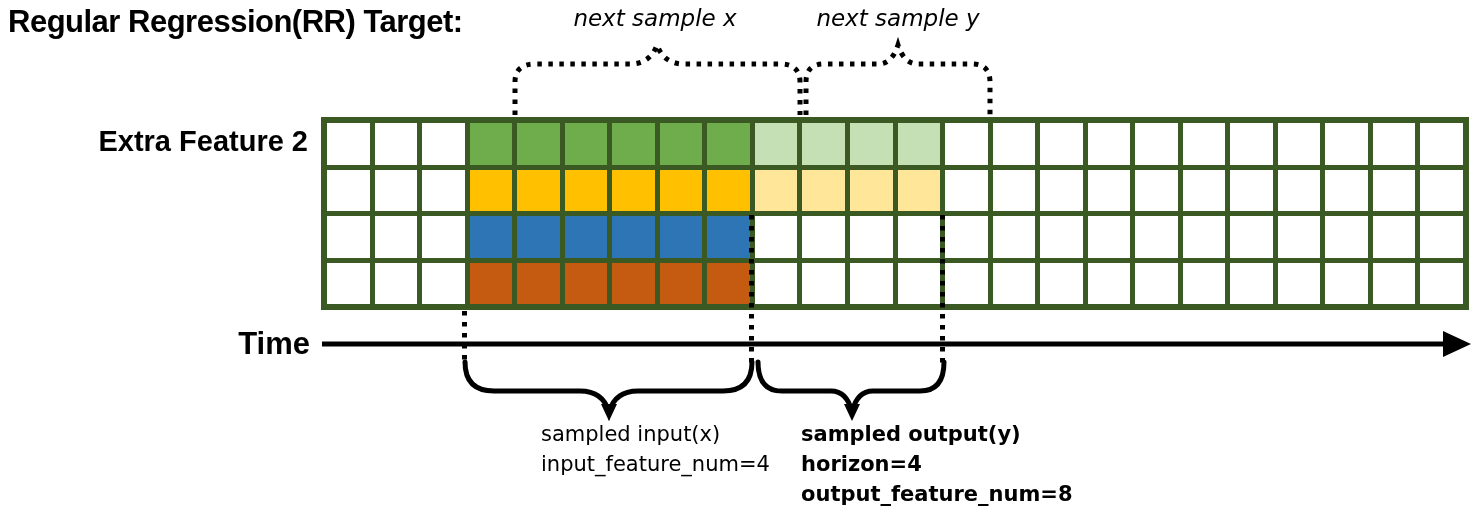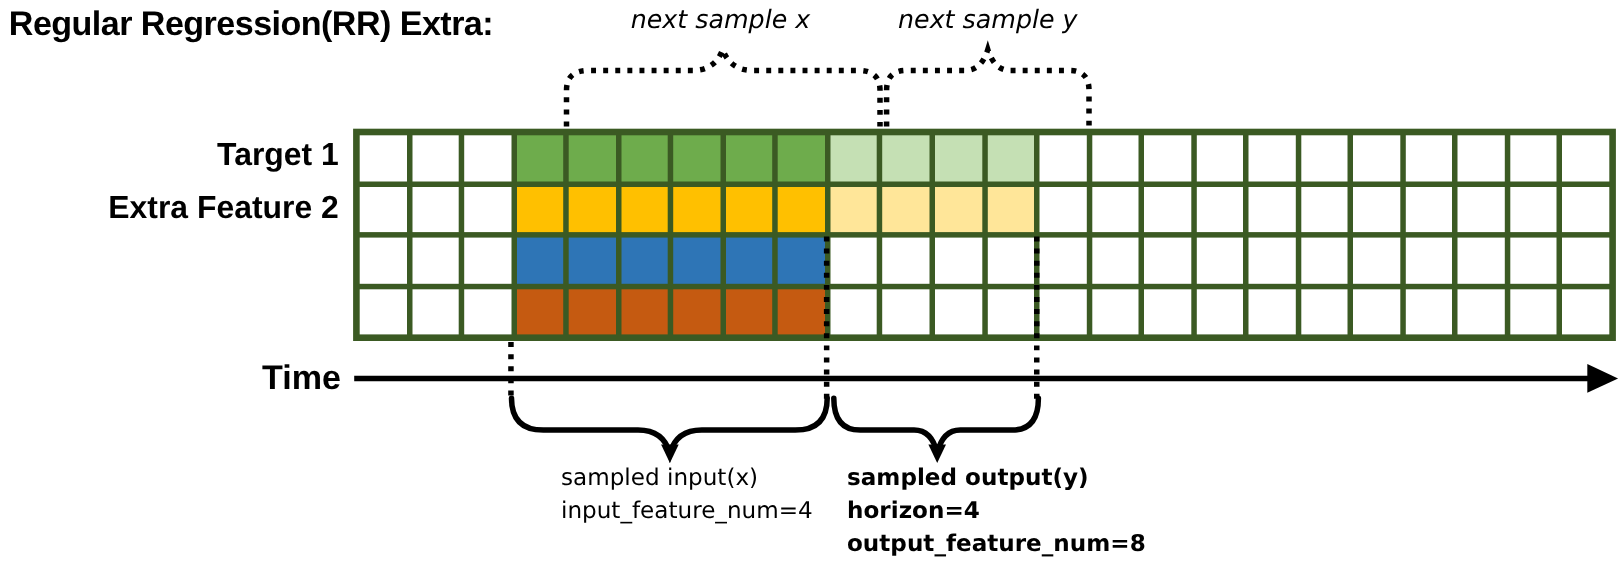--- a/index.html
+++ b/index.html
@@ -29,37 +29,36 @@
     gap:5px;padding:6px;
   }
   .cell{min-width:0;min-height:0;}
   .overlay{position:absolute;left:0;top:0;width:1476px;height:516px;pointer-events:none;}
   .time-label{
     position:absolute;left:170px;top:328px;width:140px;text-align:right;
     font-size:31px;font-weight:bold;line-height:32px;
   }
   .caption{
     position:absolute;top:419px;font-family:"DejaVu Sans",sans-serif;
-    font-size:21px;line-height:30px;white-space:nowrap;
+    font-size:21px;line-height:30px;white-space:nowrap;margin-left:31px;
   }
   .caption-input{left:510px;}
   .caption-output{left:770px;font-weight:bold;}
 </style>
 </head>
 <body>
 
 <div class="canvas">
 
-  <div class="title">Regular Regression(RR) Extra:</div>
+  <div class="title">Regular Regression(RR) Target:</div>
 
   <div class="next-label next-y">next sample y</div>
   <div class="next-label next-x">next sample x</div>
 
   <div class="row-labels">
-      <div class="row-label">Target 1</div>
       <div class="row-label">Extra Feature 2</div>
     </div>
 
   <div class="grid" style="background: rgb(59, 90, 35);">
       <div class="cell" style="background: rgb(255, 255, 255);"></div>
       <div class="cell" style="background: rgb(255, 255, 255);"></div>
       <div class="cell" style="background: rgb(255, 255, 255);"></div>
       <div class="cell" style="background: rgb(110, 172, 76);"></div>
       <div class="cell" style="background: rgb(110, 172, 76);"></div>
       <div class="cell" style="background: rgb(110, 172, 76);"></div>

